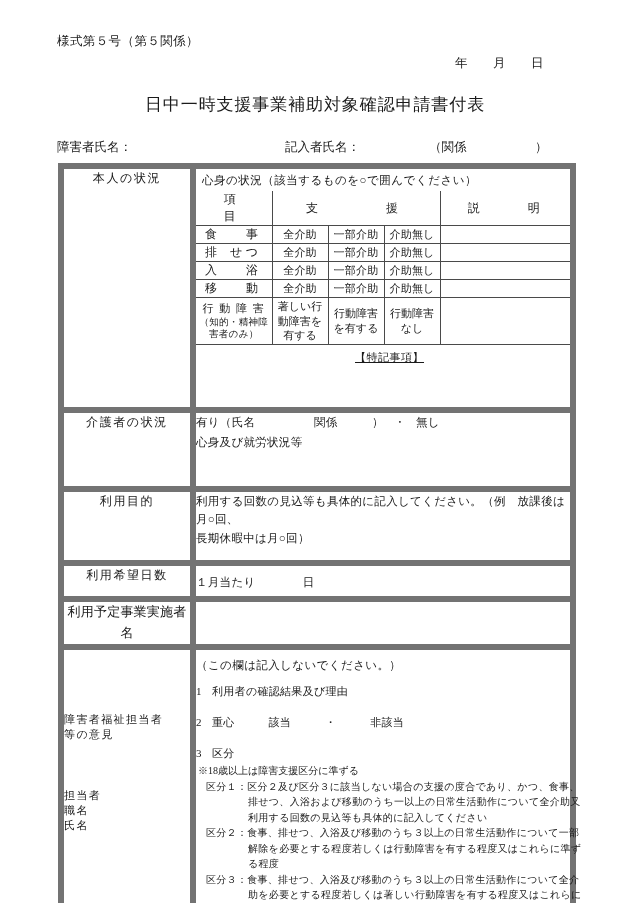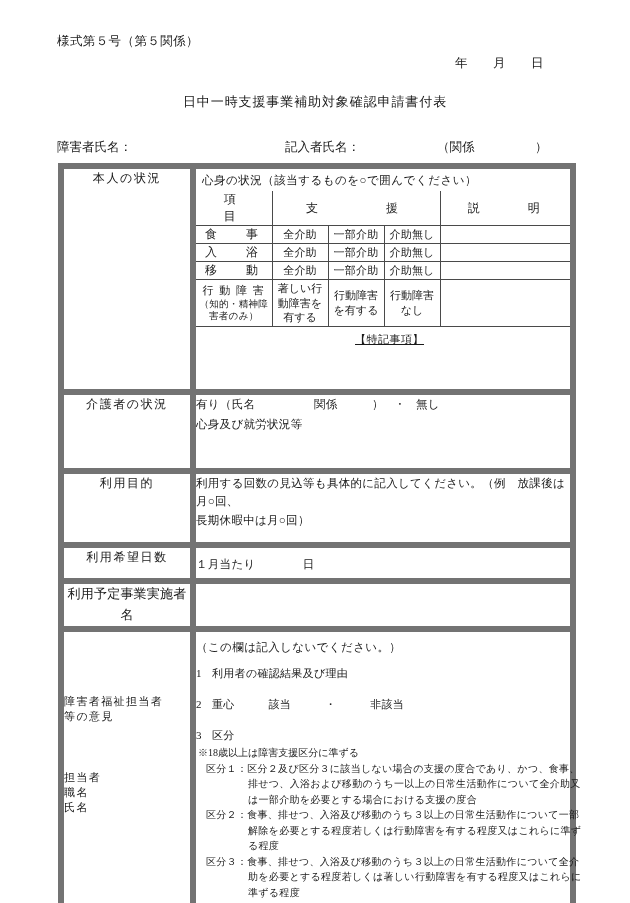--- a/index.html
+++ b/index.html
@@ -42,35 +42,35 @@
   .date-line span { display: inline-block; }
   .date-y { width: 38px; }
   .date-m { width: 38px; }
 
   .doc-title {
     position: absolute;
     left: 0;
     top: 93px;
     width: 630px;
     text-align: center;
-    font-size: 13px;
+    font-size: 17px;
     letter-spacing: 0.9px;
   }
 
   .names-row {
     position: absolute;
     left: 57px;
     top: 139px;
     width: 516px;
     font-size: 12.5px;
     white-space: nowrap;
   }
   .names-row .n1 { position: absolute; left: 0; top: 0; }
   .names-row .n2 { position: absolute; left: 228px; top: 0; }
-  .names-row .n3 { position: absolute; left: 380px; top: 0; }
+  .names-row .n3 { position: absolute; left: 372px; top: 0; }
   .names-row .n4 { position: absolute; left: 478px; top: 0; }
 
   
   .tbl {
     position: absolute;
     left: 58px;
     top: 163px;
     width: 512px;
     border-collapse: collapse;
     table-layout: fixed;
@@ -249,20 +249,32 @@
                       <span>食</span>
                       <span>事</span>
                     </span>
                 </td>
                 <td class="sub">全介助</td>
                 <td class="sub">一部介助</td>
                 <td class="sub">介助無し</td>
                 <td></td>
               </tr>
 
+              <tr>
+                <td>
+                  <span class="item-name">
+                      <span>排　せ</span>
+                      <span>つ</span>
+                    </span>
+                </td>
+                <td class="sub">全介助</td>
+                <td class="sub">一部介助</td>
+                <td class="sub">介助無し</td>
+                <td></td>
+              </tr>
 
               <tr>
                 <td>
                   <span class="item-name">
                       <span>入</span>
                       <span>浴</span>
                     </span>
                 </td>
                 <td class="sub">全介助</td>
                 <td class="sub">一部介助</td>
@@ -343,21 +355,21 @@
         <td class="cc ob" style="padding-top:6px">
           <span class="ob-row" style="font-size:11.5px;letter-spacing:0.4px">（この欄は記入しないでください。）</span>
           <div class="gap-s"></div>
           <span class="ob-row"><span class="num">1</span><span>利用者の確認結果及び理由</span></span>
           <div class="gap-m"></div>
           <span class="ob-row"><span class="num">2</span><span>重心　　　該当　　　・　　　非該当</span></span>
           <div class="gap-m"></div>
           <span class="ob-row"><span class="num">3</span><span>区分</span></span>
           <span class="ob-row note18">※18歳以上は障害支援区分に準ずる</span>
 
-          <span class="kbn"><span>区分１：</span><span>区分２及び区分３に該当しない場合の支援の度合であり、かつ、食事、</span><span class="cont">排せつ、入浴および移動のうち一以上の日常生活動作について全介助又</span><span class="cont">は一部介助を必要とする場合における支援の度合</span></span>
+          <span class="kbn"><span>区分１：</span><span>区分２及び区分３に該当しない場合の支援の度合であり、かつ、食事、</span><span class="cont">排せつ、入浴および移動のうち一以上の日常生活動作について全介助又</span><span class="cont">利用する回数の見込等も具体的に記入してください</span></span>
           <span class="kbn"><span>区分２：</span><span>食事、排せつ、入浴及び移動のうち３以上の日常生活動作について一部</span><span class="cont">解除を必要とする程度若しくは行動障害を有する程度又はこれらに準ず</span><span class="cont">る程度</span></span>
           <span class="kbn"><span>区分３：</span><span>食事、排せつ、入浴及び移動のうち３以上の日常生活動作について全介</span><span class="cont">助を必要とする程度若しくは著しい行動障害を有する程度又はこれらに</span><span class="cont">準ずる程度</span></span>
 
           <div class="gap-m"></div>
           <span class="ob-row"><span class="num">4</span><span>補助対象利用上限日数　　　　　１月当たり　　　　　日</span></span>
           <span class="ob-row"><span class="num">5</span></span>
         </td>
       </tr>
 
     </tbody>

